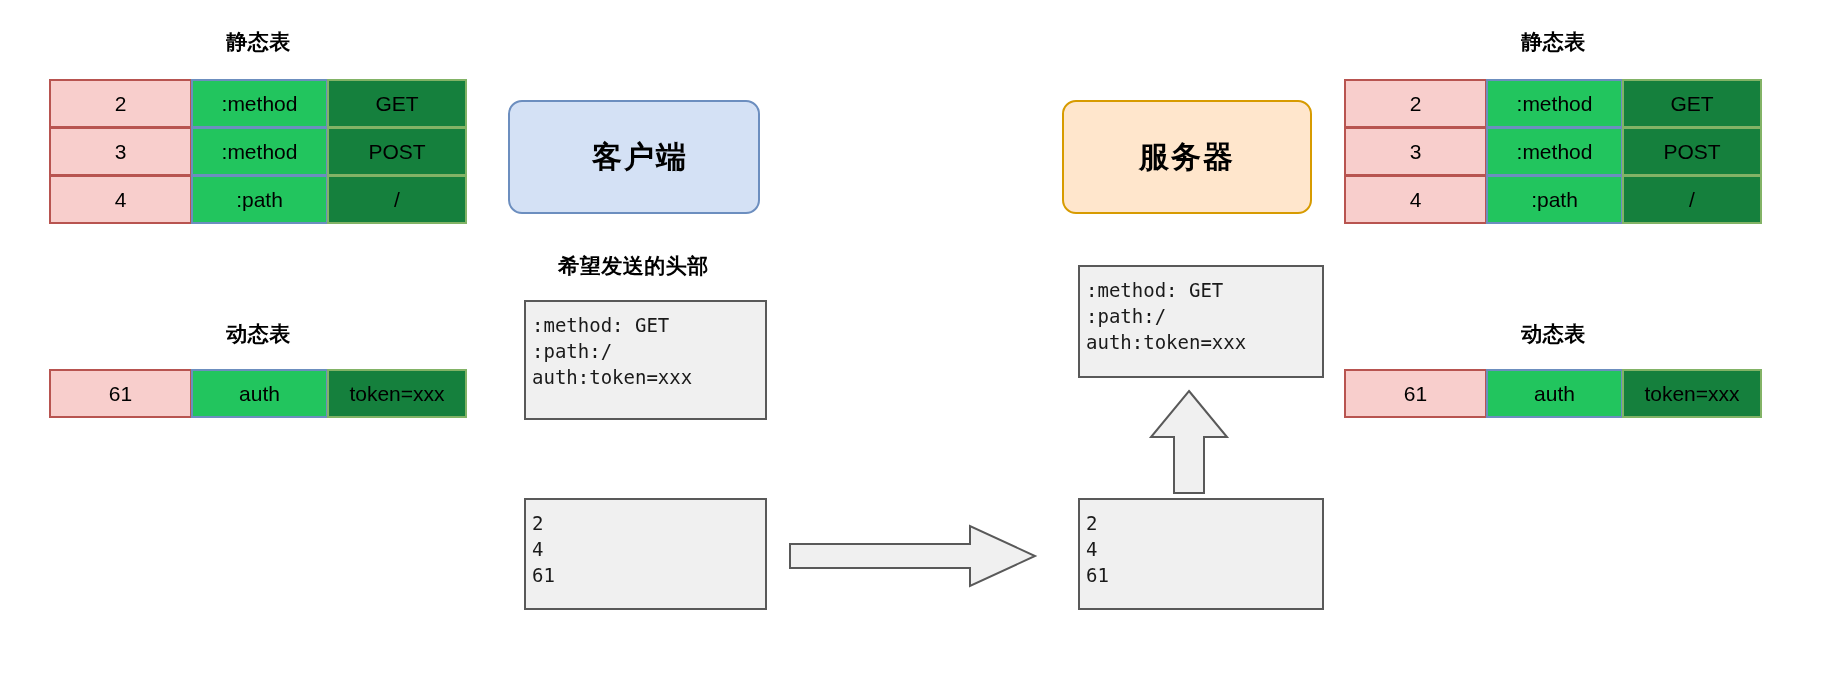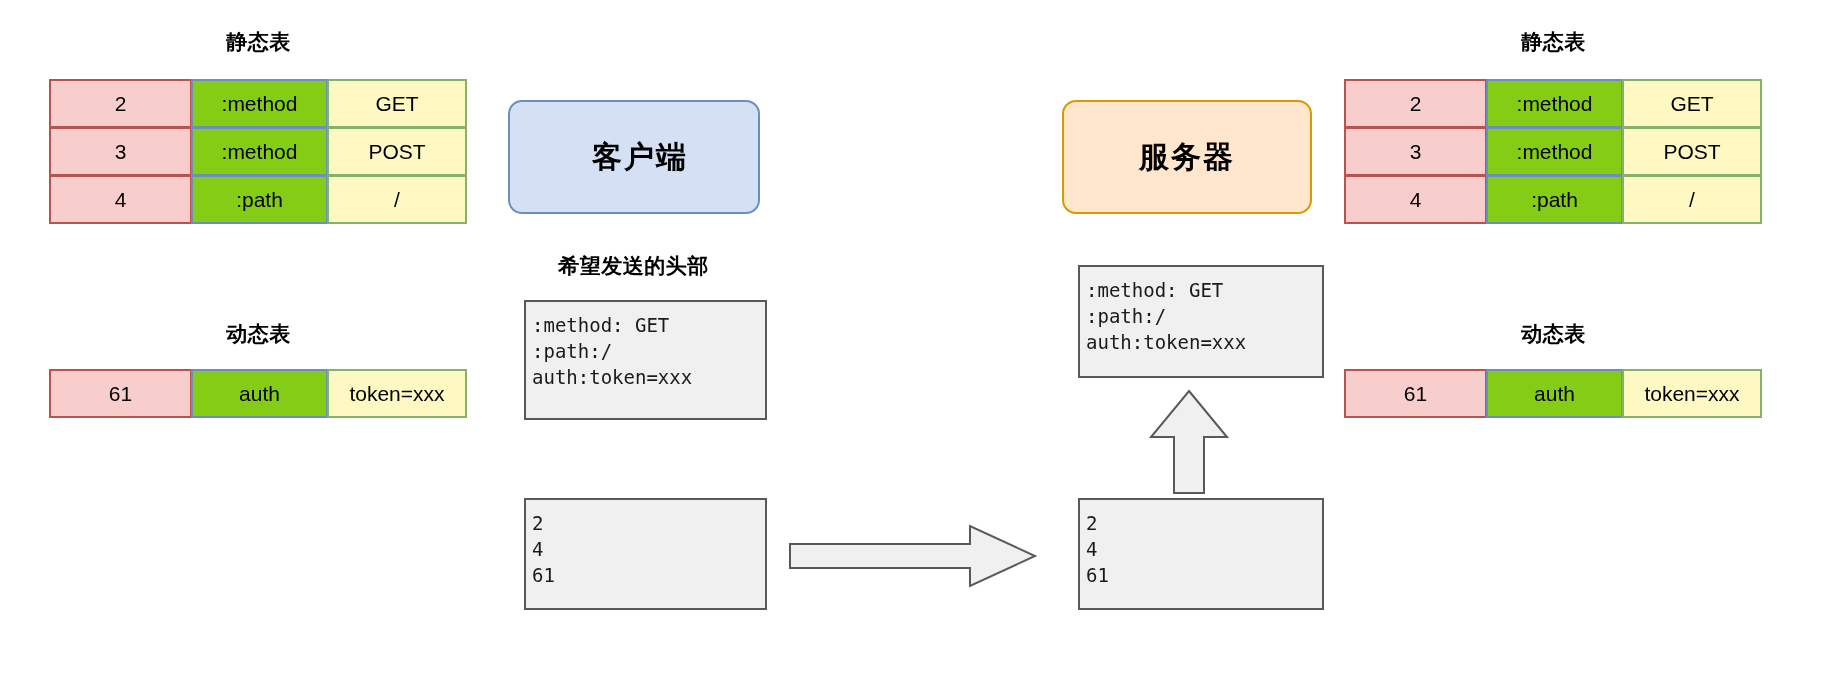--- a/index.html
+++ b/index.html
@@ -56,26 +56,26 @@
     margin: -1px 0 0 -1px;
     white-space: nowrap;
   }
   .hp-cell.idx {
     width: 143px;
     background: #f8cecc;
     border-color: #b85450;
   }
   .hp-cell.key {
     width: 137px;
-    background: #84cc16;
+    background: #22c55e;
     border-color: #6c8ebf;
   }
   .hp-cell.val {
     width: 140px;
-    background: #fef9c3;
+    background: #15803d;
     border-color: #82b366;
   }
 
   
   .endpoint {
     position: absolute;
     display: flex;
     align-items: center;
     justify-content: center;
     border-radius: 14px;

